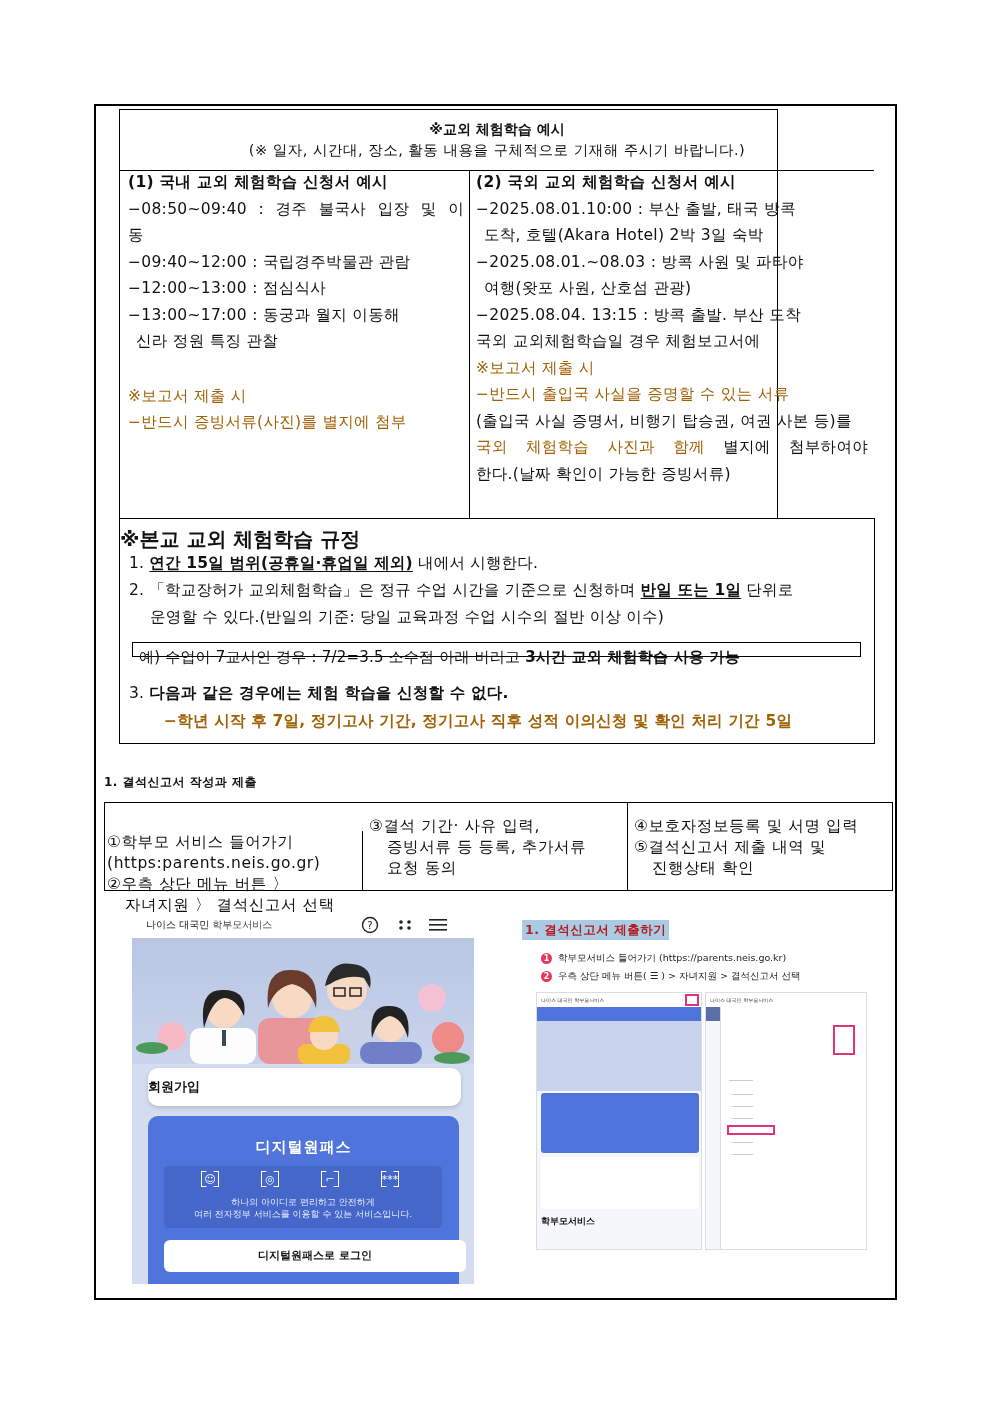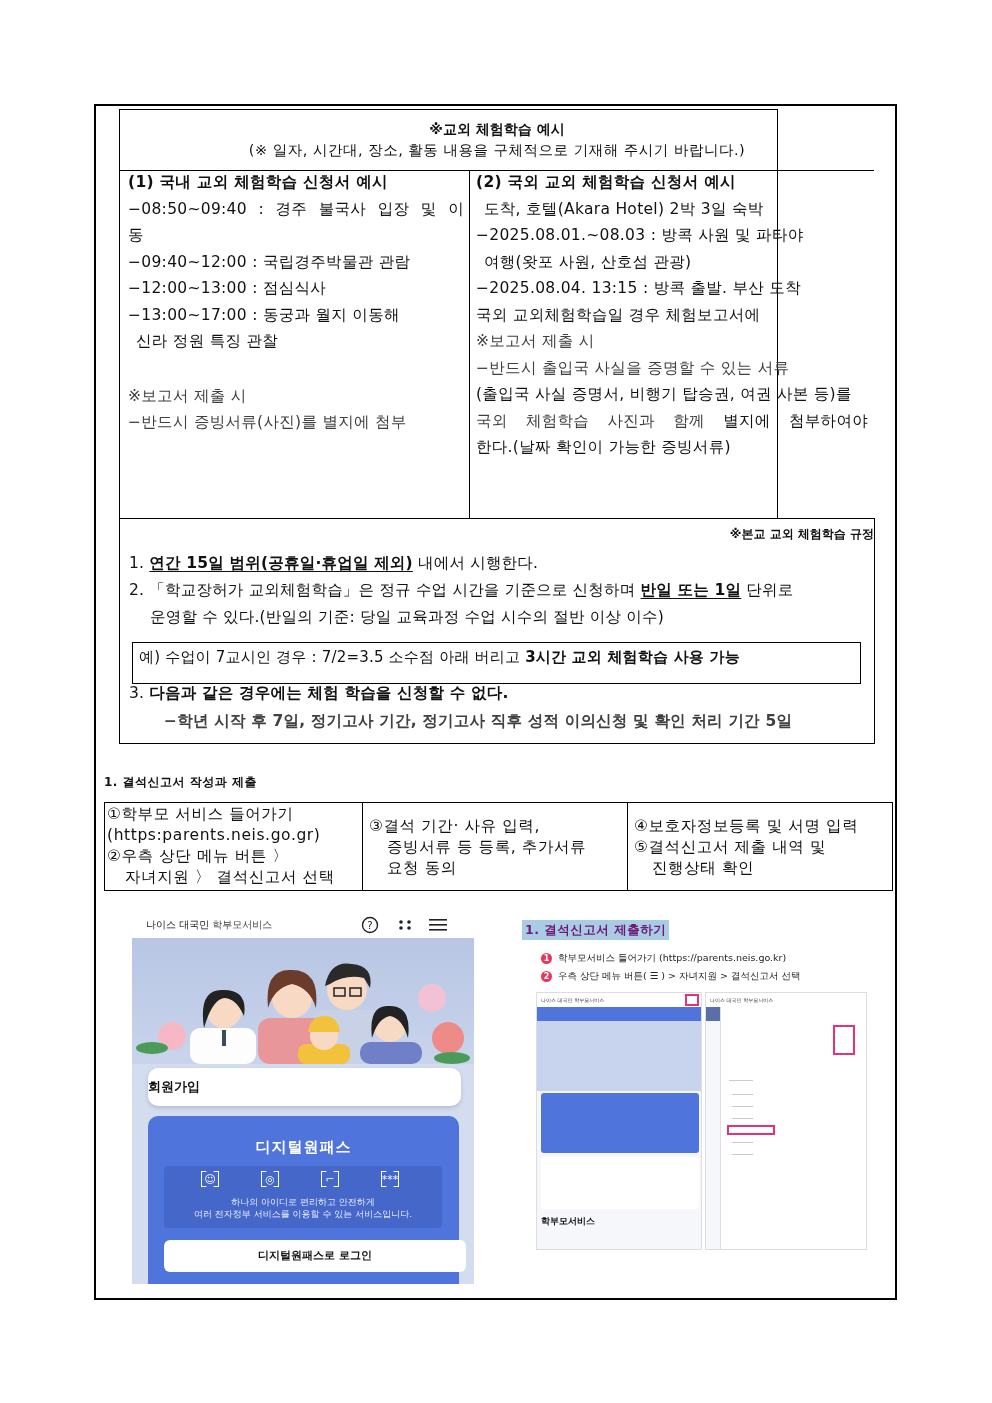--- a/index.html
+++ b/index.html
@@ -12,41 +12,41 @@
   
   #ex-table { left: 119px; top: 109px; width: 659px; height: 410px; border: 1px solid #000; }
   #ex-head { left: 0; top: 0; width: 754px; height: 61px; border-bottom: 1px solid #000; text-align: center; }
   #ex-head .t1 { font-size: 14px; font-weight: bold; margin-top: 9px; line-height: 20px; }
   #ex-head .t2 { font-size: 14.5px; line-height: 22px; letter-spacing: 0.5px; }
   #ex-divider { left: 349px; top: 61px; width: 1px; height: 347px; background: #000; }
   .col { font-size: 15.5px; line-height: 26.5px; letter-spacing: 0.3px; }
   #col-dom { left: 8px; top: 59px; width: 336px; }
   #col-ovs { left: 356px; top: 59px; width: 392px; }
   .col .hd { font-weight: bold; }
-  .red { color: #404040; }
+  .red { color: #a16207; }
   .indent { padding-left: 8px; }
   .gap { height: 28px; }
   .justify { text-align: justify; text-align-last: justify; }
 
   
   #rules { left: 119px; top: 518px; width: 756px; height: 226px; border: 1px solid #000; }
-  #rules .title { position: absolute; left: 0; width: 754px; top: 7px; text-align: right; font-size: 12px; font-weight: bold; }
+  #rules .title { position: absolute; left: 0; width: 754px; top: 7px; text-align: left; font-size: 20px; font-weight: bold; }
   .rule-line { position: absolute; left: 9px; font-size: 15.5px; letter-spacing: 0.2px; white-space: nowrap; }
   .u { text-decoration: underline; text-underline-offset: 3px; font-weight: bold; }
   .b { font-weight: bold; }
-  #ex-box { left: 12px; top: 123px; width: 729px; height: 42px; border: 1px solid #000; font-size: 15px; line-height: 29px; padding-left: 6px; white-space: nowrap; letter-spacing: 0.2px; }
+  #ex-box { left: 12px; top: 123px; width: 729px; height: 15px; border: 1px solid #000; font-size: 15px; line-height: 29px; padding-left: 6px; white-space: nowrap; letter-spacing: 0.2px; }
 
   
   #sec-title { left: 104px; top: 774px; font-size: 12px; font-weight: bold; letter-spacing: 0.5px; }
 
   
   #steps { left: 104px; top: 802px; width: 789px; height: 89px; border: 1px solid #000; display: flex; }
   #steps .cell { border-right: 1px solid #000; font-size: 15.5px; line-height: 21px; letter-spacing: 0.6px; padding: 1px 0 0 2px; }
   #steps .cell:last-child { border-right: none; }
-  #step-c1 { width: 258px; }
+  #step-c1 { width: 258px; margin-top: 28px; }
   #step-c2 { width: 265px; padding-top: 13px !important; padding-left: 6px !important; }
   #step-c3 { width: 264px; padding-top: 13px !important; padding-left: 6px !important; }
   .ind2 { padding-left: 18px; }
 
   
   #shot-left { left: 132px; top: 912px; width: 342px; height: 372px; background: #fff; overflow: hidden; }
   #app-topbar { left: 0; top: 0; width: 342px; height: 26px; background: #fff; }
   #app-brand { left: 14px; top: 6px; font-size: 10px; white-space: nowrap; }
   #app-brand .strong { font-weight: 400; }
   #app-brand .light { color: #444; }
@@ -57,21 +57,21 @@
   #dp-card { left: 16px; top: 204px; width: 311px; height: 168px; background: #4f74db; border-radius: 10px 10px 0 0; }
   #dp-title { left: 0; width: 311px; top: 22px; text-align: center; color: #fff; font-weight: bold; font-size: 15px; letter-spacing: 1px; }
   #dp-inner { left: 16px; top: 50px; width: 278px; height: 62px; background: #4567c9; border-radius: 4px; }
   .dp-icon { position: absolute; top: 4px; width: 20px; height: 18px; color: #fff; font-size: 11px; display: flex; align-items: center; justify-content: center; border: 1.5px solid transparent; }
   .dp-icon::before { content: ""; position: absolute; inset: 0; border: 1.5px solid #fff; clip-path: polygon(0 0, 30% 0, 30% 20%, 70% 20%, 70% 0, 100% 0, 100% 100%, 70% 100%, 70% 80%, 30% 80%, 30% 100%, 0 100%); }
   #dp-desc { left: 0; top: 30px; width: 278px; text-align: center; color: #e7ecfa; font-size: 9px; line-height: 12px; }
   #dp-login { left: 32px; top: 328px; width: 302px; height: 32px; background: #fff; border-radius: 6px; text-align: center; line-height: 32px; font-weight: bold; font-size: 11px; }
 
   
   #shot-right { left: 519px; top: 918px; width: 348px; height: 334px; }
-  #guide-title { left: 3px; top: 2px; height: 20px; padding: 0 3px; background: #a9cbe4; font-weight: bold; font-size: 12.5px; line-height: 20px; color: #701a75; letter-spacing: 0.5px; }
+  #guide-title { left: 3px; top: 2px; height: 20px; padding: 0 3px; background: #a9cbe4; font-weight: bold; font-size: 12.5px; line-height: 20px; color: #b91c1c; letter-spacing: 0.5px; }
   .guide-step { position: absolute; left: 22px; font-size: 9.5px; white-space: nowrap; color: #222; }
   .guide-num { display: inline-block; width: 11px; height: 11px; border-radius: 50%; background: #e8375c; color: #fff; font-size: 8px; text-align: center; line-height: 11px; font-weight: bold; margin-right: 6px; }
   .mini { position: absolute; top: 74px; width: 166px; height: 258px; border: 1px solid #ddd; background: #f6f7fb; overflow: hidden; }
   .mini-top { position: absolute; left: 0; top: 0; width: 100%; height: 14px; background: #fff; font-size: 5px; line-height: 14px; padding-left: 4px; color: #333; }
   .mini-bar { position: absolute; left: 0; top: 14px; width: 100%; height: 14px; background: #4f74db; }
   .mini-hero { position: absolute; left: 0; top: 28px; width: 100%; height: 70px; background: #c8d3ee; }
   .mini-card { position: absolute; left: 4px; top: 100px; width: 158px; height: 60px; background: #4f74db; border-radius: 3px; }
   .mini-icons { position: absolute; left: 4px; top: 164px; width: 158px; height: 52px; background: #fff; border-radius: 3px; }
   .mini-foot { position: absolute; left: 4px; top: 222px; font-size: 9px; font-weight: bold; }
   .menu-panel { position: absolute; left: 14px; top: 14px; width: 152px; height: 244px; background: #fff; border-left: 1px solid #ddd; }
@@ -98,20 +98,21 @@
     <div>−12:00~13:00 : 점심식사</div>
     <div>−13:00~17:00 : 동궁과 월지 이동해</div>
     <div class="indent">신라 정원 특징 관찰</div>
     <div class="gap"></div>
     <div class="red">※보고서 제출 시</div>
     <div class="red">−반드시 증빙서류(사진)를 별지에 첨부</div>
   </div>
 
   <div id="col-ovs" class="abs col">
     <div class="hd">(2) 국외 교외 체험학습 신청서 예시</div>
+    <div>−2025.08.01.10:00 : 부산 출발, 태국 방콕</div>
     <div class="indent">도착, 호텔(Akara Hotel) 2박 3일 숙박</div>
     <div>−2025.08.01.~08.03 : 방콕 사원 및 파타야</div>
     <div class="indent">여행(왓포 사원, 산호섬 관광)</div>
     <div>−2025.08.04. 13:15 : 방콕 출발. 부산 도착</div>
     <div>국외 교외체험학습일 경우 체험보고서에</div>
     <div class="red">※보고서 제출 시</div>
     <div class="red">−반드시 출입국 사실을 증명할 수 있는 서류</div>
     <div>(출입국 사실 증명서, 비행기 탑승권, 여권 사본 등)를</div>
     <div class="justify"><span class="red">국외 체험학습 사진과 함께</span><span> 별지에 첨부하여야</span></div>
     <div>한다.(날짜 확인이 가능한 증빙서류)</div>

